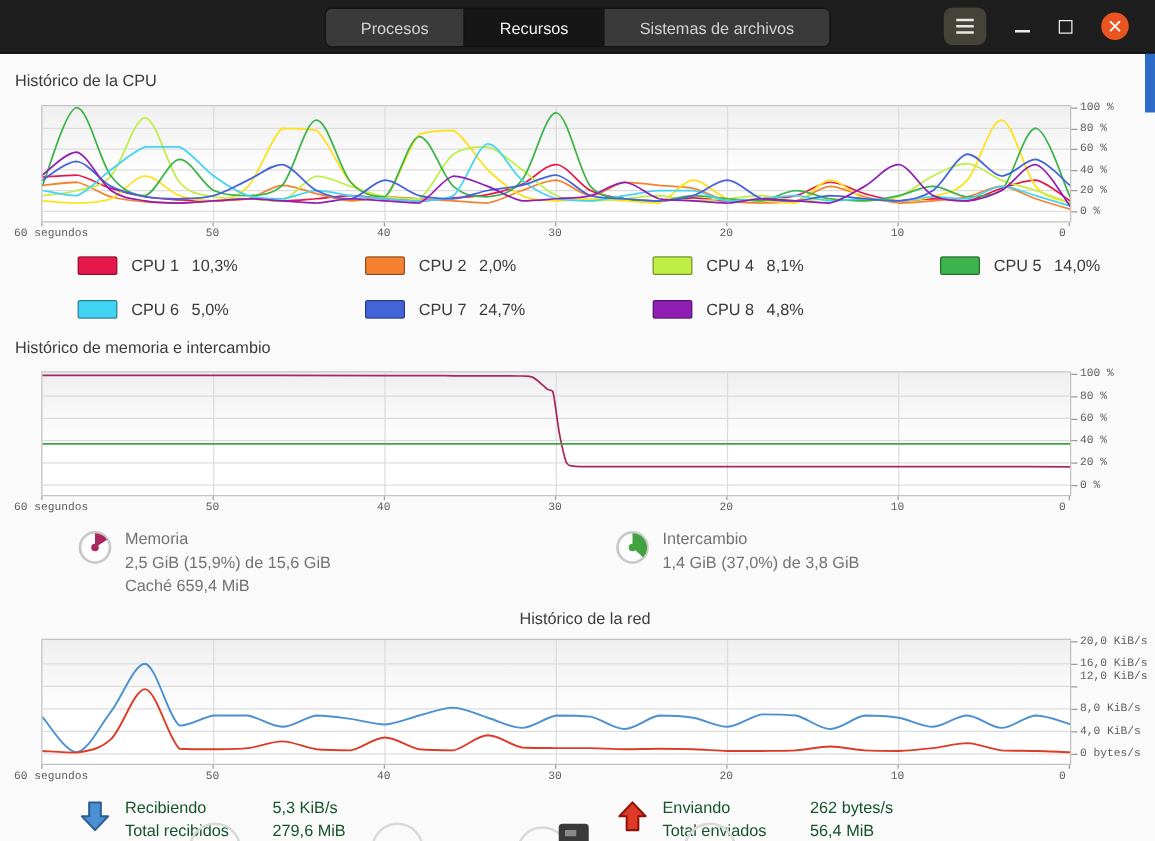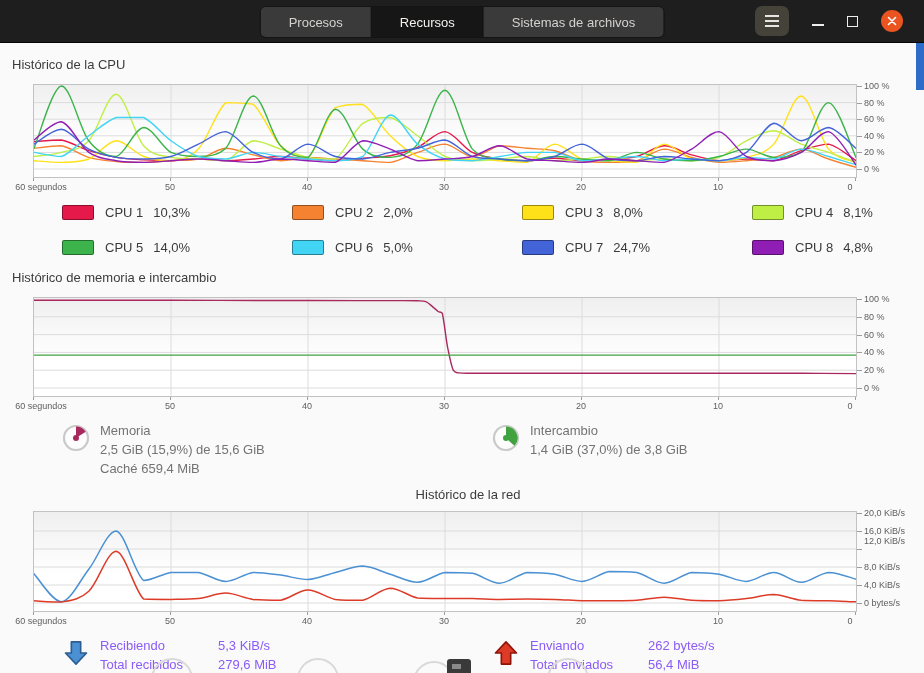--- a/index.html
+++ b/index.html
@@ -41,21 +41,21 @@
     width:22px;height:22px;border-radius:50%;background:#e95420;
     display:flex;align-items:center;justify-content:center;cursor:pointer;
   }
   
   .sec-title{
     font-size:13px;font-weight:normal;color:#3c3c3c;
     margin:14px 0 12px 12px;
   }
   .sec-title.mem{margin-top:13px;}
   .sec-title.net{margin:9px 0 9px 12px;text-align:center;}
-  .chart-wrap{position:relative;width:864px;}
+  .chart-wrap{position:relative;width:864px;font-family:Liberation Mono, monospace;}
   .plot{
     position:absolute;top:0;border:1px solid #c2c2c2;
     background:linear-gradient(to bottom,#efefef 0%,#f7f7f7 30%,#ffffff 62%);
   }
   .plot svg{display:block;}
   .grid{stroke:#dcdcdc;stroke-width:1;}
   .ylab{position:absolute;font-size:9px;color:#5e5e5e;white-space:nowrap;}
   .xlab{position:absolute;font-size:9px;color:#5e5e5e;white-space:nowrap;transform:translateX(-50%);}
   .ytick{position:absolute;width:5px;height:1px;background:#9d9d9d;}
   .xtick{position:absolute;width:1px;height:3px;background:#9d9d9d;}
@@ -73,21 +73,21 @@
   
   .info-row{
     margin-left:62px;display:grid;grid-template-columns:430px 430px;
     margin-top:6px;
   }
   .info-block{display:flex;align-items:flex-start;}
   .info-icon{flex:none;margin-right:10px;margin-top:3px;width:28px;height:28px;}
   .info-text{font-size:13px;color:#737373;line-height:19px;}
   .net-grid{
     display:grid;grid-template-columns:118px auto;font-size:13px;
-    color:#8b5cf6;line-height:19px;
+    color:#14532d;line-height:19px;
   }
   
   .scroll-thumb{position:absolute;right:0;top:43px;width:8px;height:47px;background:#2d6cc8;}
   .decor-circle{
     position:absolute;top:658px;width:38px;height:38px;border-radius:50%;
     border:2px solid #d9d9d9;background:transparent;
   }
   .decor-dark{
     position:absolute;left:447px;top:659px;width:24px;height:18px;
     background:#3a3a3a;border-radius:3px;
@@ -176,25 +176,20 @@
     <span class="swatch" style="background: rgb(230, 25, 75);"></span>
     <span>CPU 1</span>
     <span class="lg-value">10,3%</span>
   </div>
   <div class="legend-item">
     <span class="swatch" style="background: rgb(245, 130, 49);"></span>
     <span>CPU 2</span>
     <span class="lg-value">2,0%</span>
   </div>
   <div class="legend-item">
-    <span class="swatch" style="background: rgb(255, 225, 25);"></span>
-    <span>CPU 3</span>
-    <span class="lg-value">8,0%</span>
-  </div>
-  <div class="legend-item">
     <span class="swatch" style="background: rgb(191, 239, 69);"></span>
     <span>CPU 4</span>
     <span class="lg-value">8,1%</span>
   </div>
   <div class="legend-item">
     <span class="swatch" style="background: rgb(60, 180, 75);"></span>
     <span>CPU 5</span>
     <span class="lg-value">14,0%</span>
   </div>
   <div class="legend-item">

